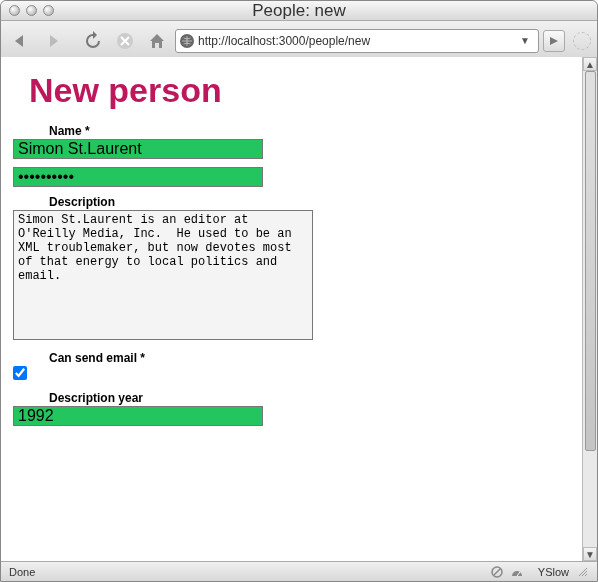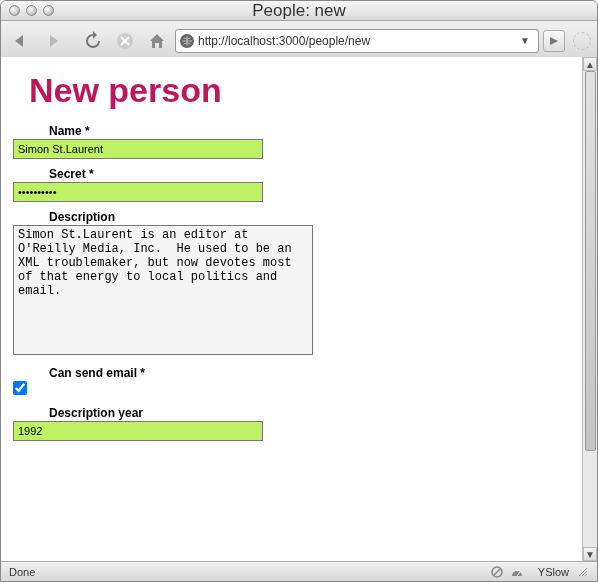--- a/index.html
+++ b/index.html
@@ -121,23 +121,23 @@
     }
     .field { margin-bottom: 8px; }
     .field label {
       display: block; font-weight: bold; font-size: 12px; color: #000;
       margin-bottom: 1px;
       padding-left: 36px;
     }
     .field input[type=text], .field input[type=password] {
       width: 250px; height: 20px;
       border: 1px solid #777;
-      background: #bef264;
+      background: #22c55e;
       padding: 8px 4px;
-      font-size: 11px;
+      font-size: 16px;
       color: #000;
     }
     .field select {
       height: 20px;
       border: 1px solid #777;
       background: #f8f8f8;
       font-size: 12px;
       padding: 0 2px;
     }
     .field textarea {
@@ -229,21 +229,20 @@
 <div class="content-wrap">
   <div class="page">
     <h1>New person</h1>
 
     <div class="field">
       <label>Name *</label>
       <input type="text" value="Simon St.Laurent" style="">
     </div>
 
     <div class="field">
-      <label>Secret *</label>
       <input type="password" value="**********" style="">
     </div>
 
 
 
     <div class="field">
       <label>Description</label>
       <textarea style="">Simon St.Laurent is an editor at O'Reilly Media, Inc.  He used to be an XML troublemaker, but now devotes most of that energy to local politics and email.</textarea>
     </div>
 

